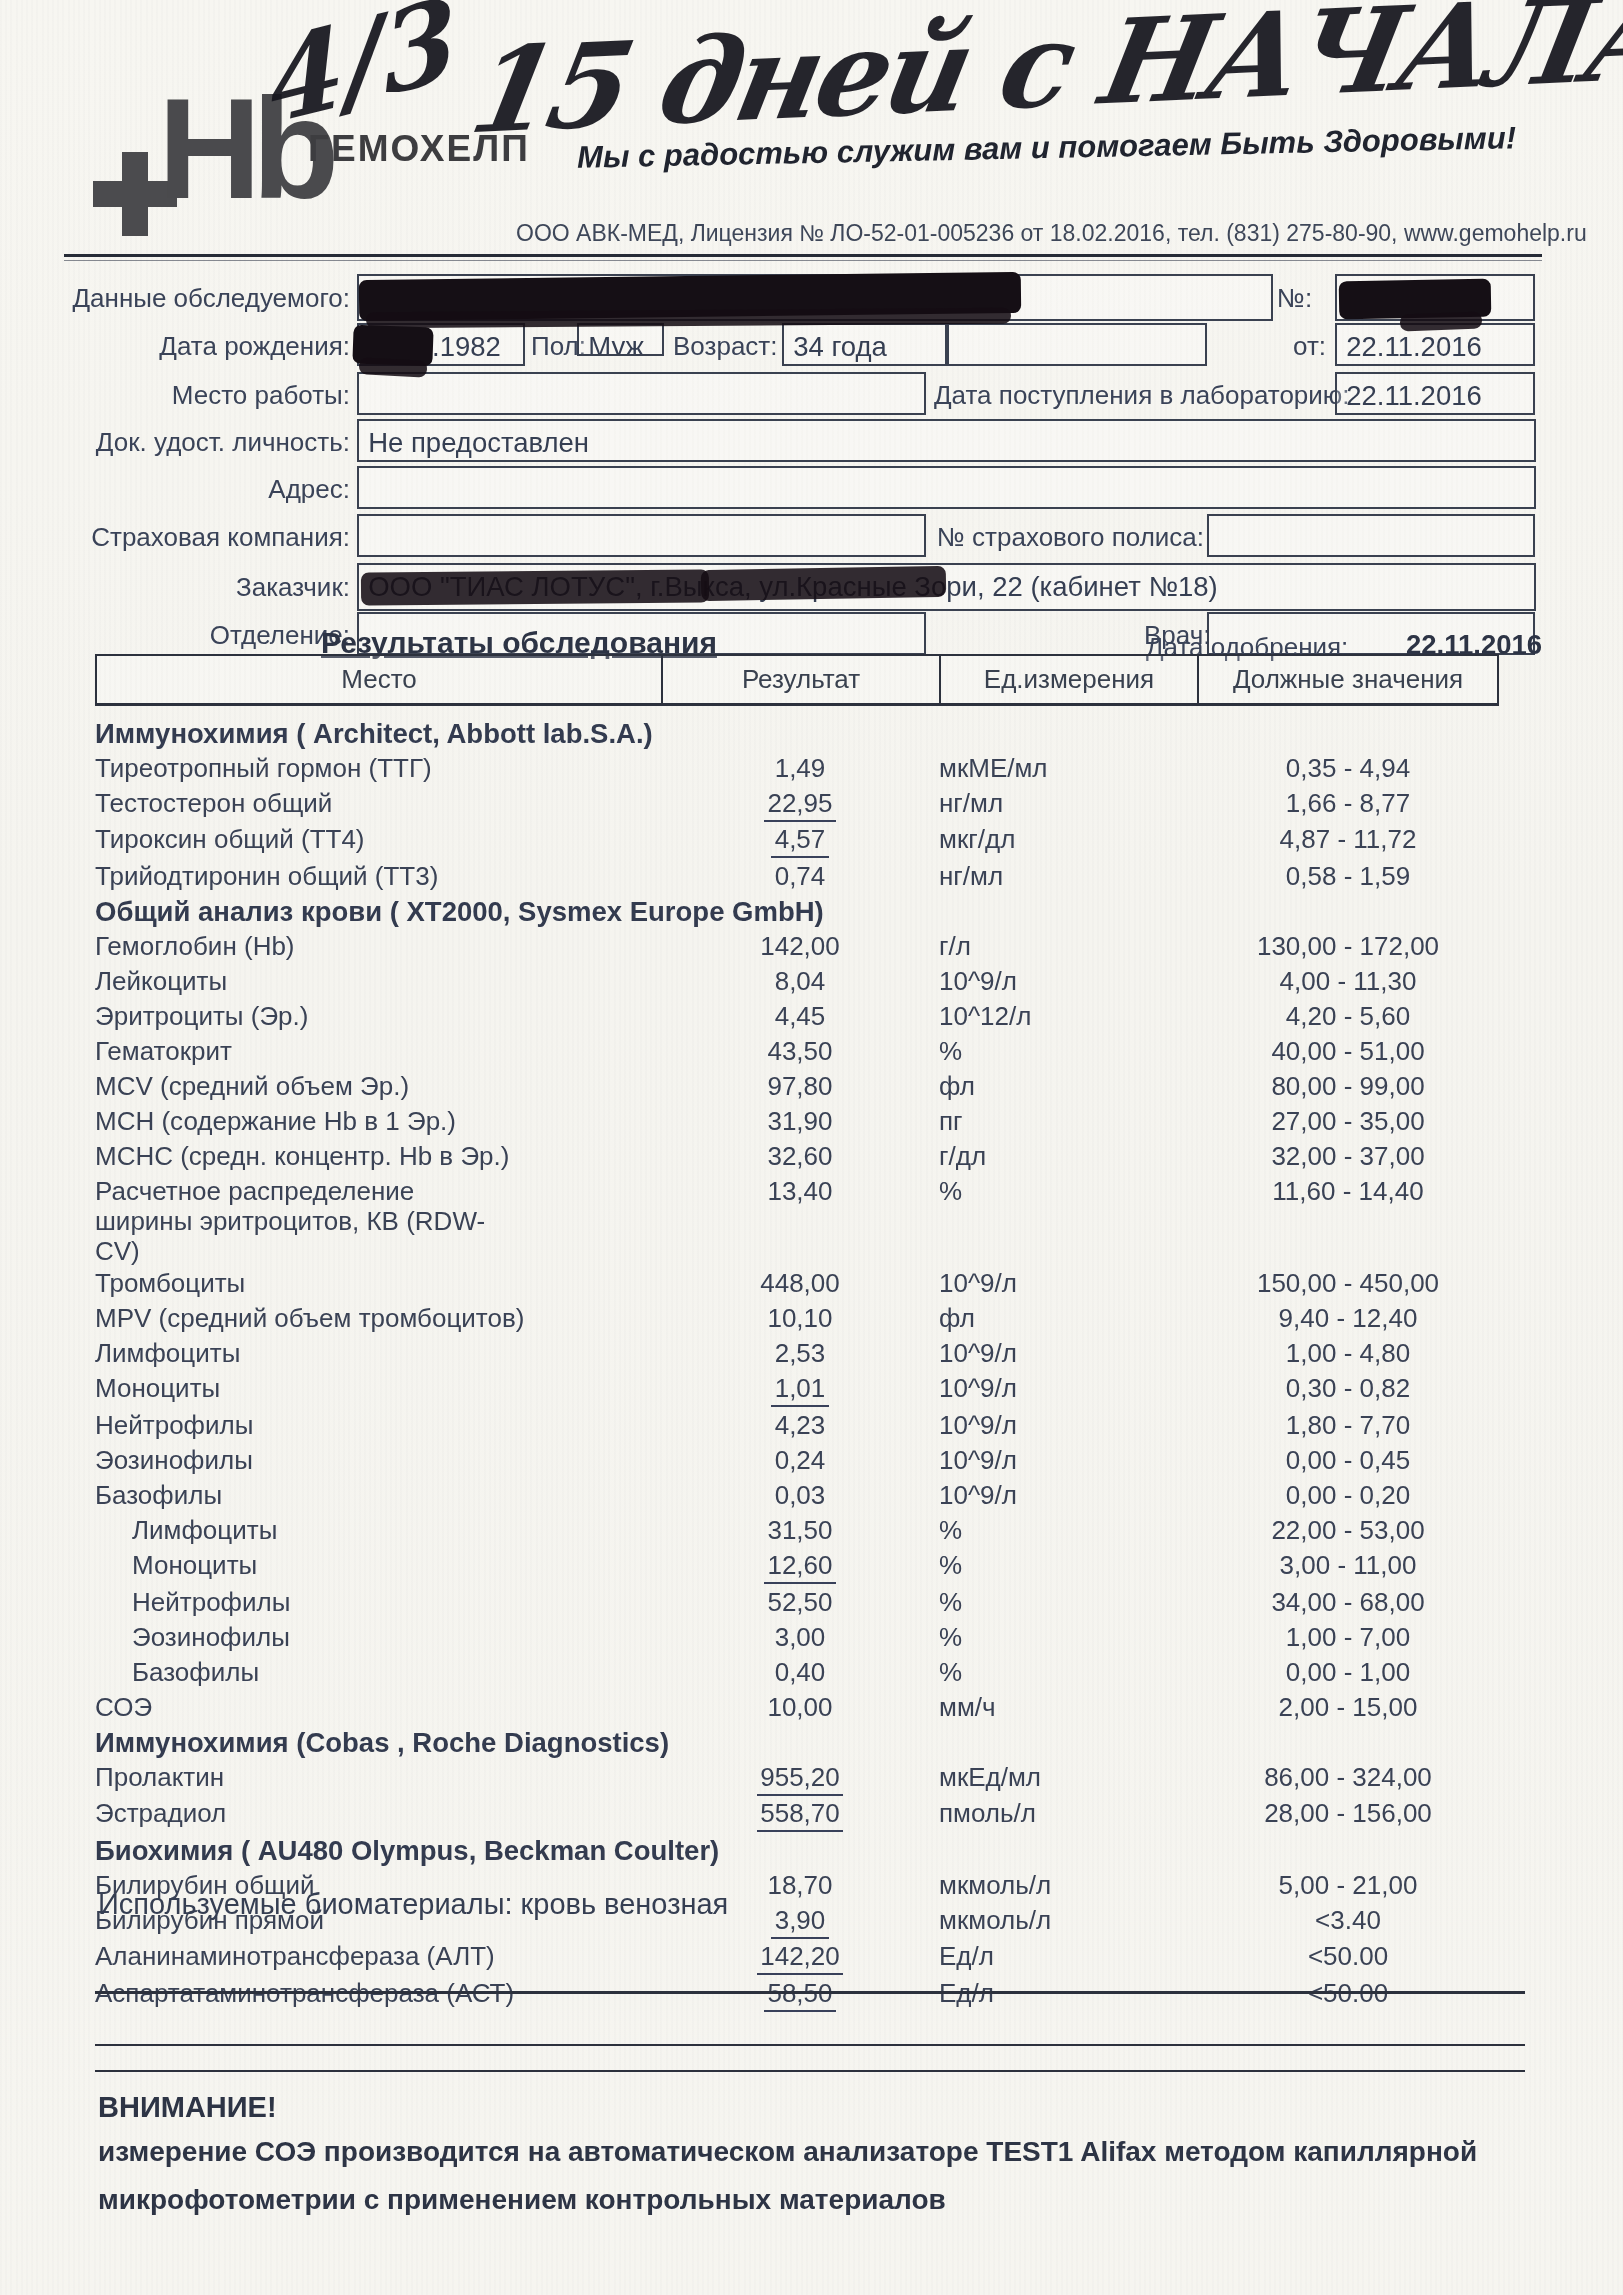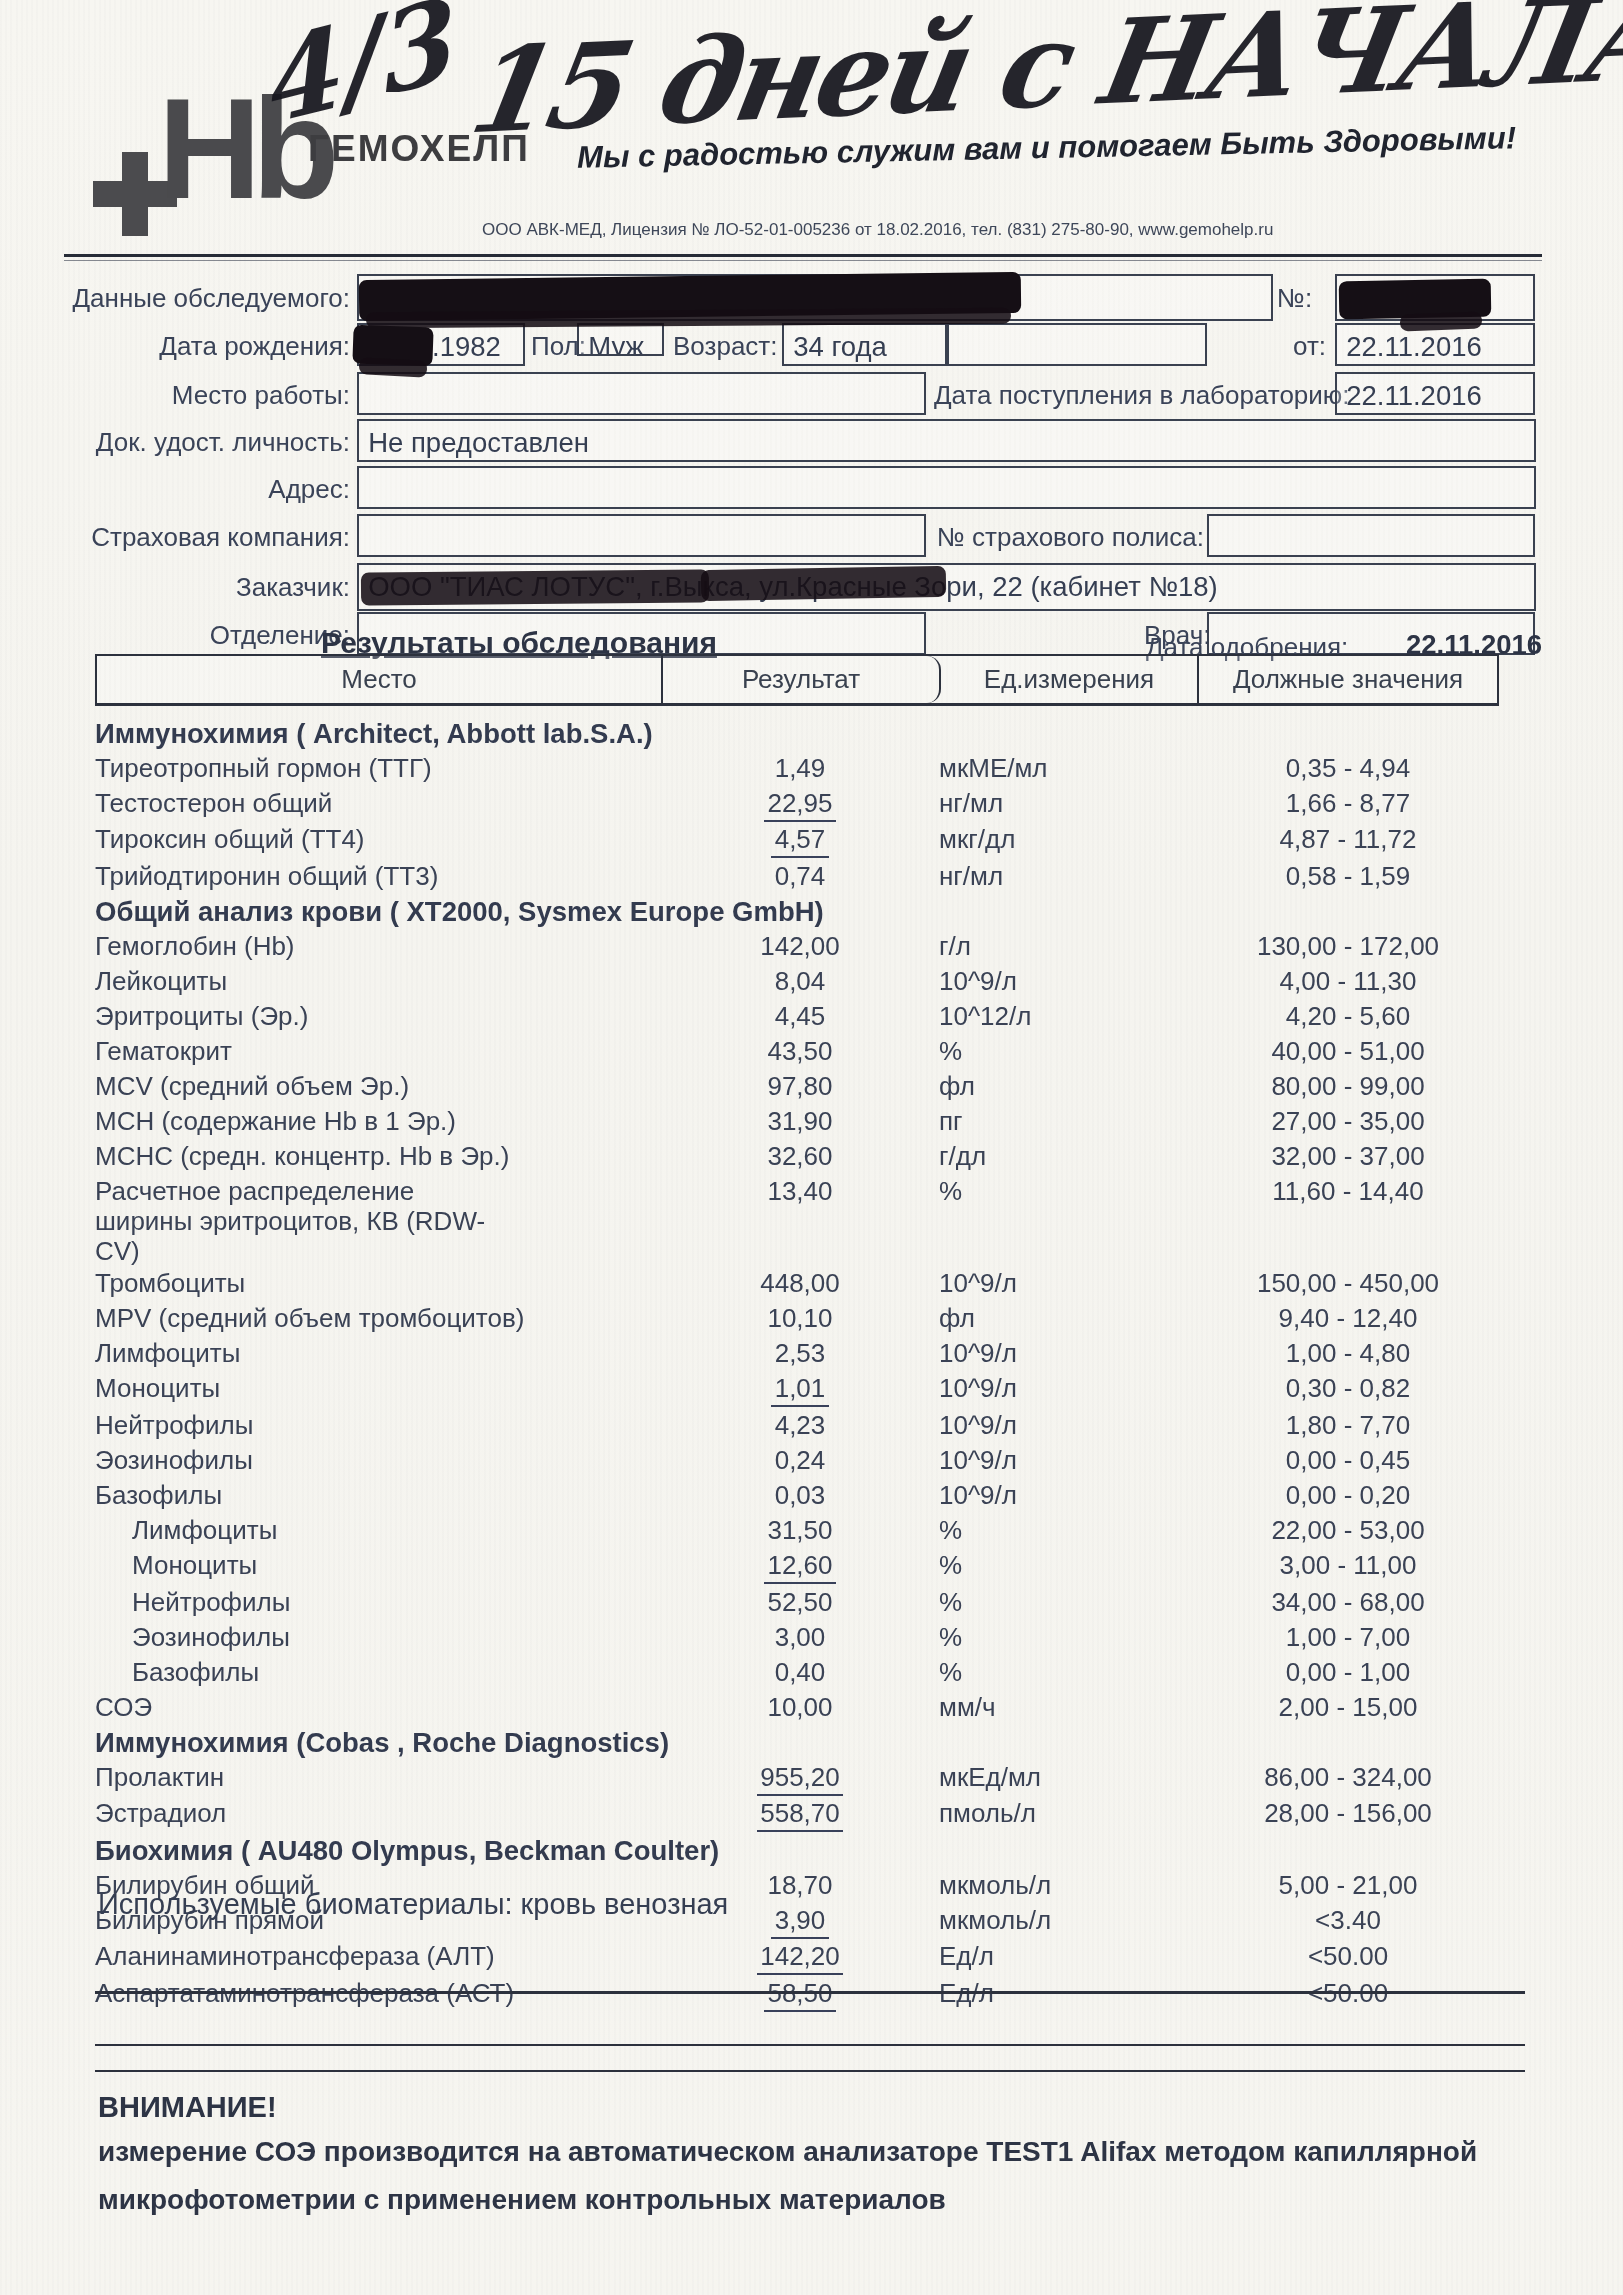--- a/index.html
+++ b/index.html
@@ -20,21 +20,21 @@
   }
   .hand-frac{left:267px;top:-3.9px;font-size:110px;transform:rotate(-14deg) skewX(-10deg);}
   .hand-note{left:474px;top:-14.4px;font-size:116px;letter-spacing:-4.6px;transform:rotate(-2.6deg) skewX(-14deg);}
   
   .logo-plus{left:93px;top:152px;width:84px;height:84px;}
   .logo-plus .vbar{position:absolute;left:29px;top:0;width:26px;height:84px;background:#4b4b4e;}
   .logo-plus .hbar{position:absolute;left:0;top:29px;width:84px;height:26px;background:#4b4b4e;}
   .logo-hb{left:158px;top:77px;font-size:143px;font-weight:bold;letter-spacing:-9.2px;color:#4a4a4d;line-height:1;}
   .logo-name{left:308px;top:128px;font-size:37px;font-weight:bold;letter-spacing:2px;color:#3d3d40;}
   .slogan{left:577px;top:130px;font-size:31px;font-weight:bold;font-style:italic;color:#20242f;transform:rotate(-1.2deg);white-space:nowrap;}
-  .license{left:482px;top:220px;font-size:17px;color:#3e4759;white-space:nowrap;}
+  .license{left:516px;top:220px;font-size:23px;color:#3e4759;white-space:nowrap;}
   .toprule{left:64px;top:254px;width:1478px;height:3.3px;background:#272c37;}
   .toprule2{left:64px;top:260px;width:1478px;height:1.3px;background:#3a4150;opacity:.6;}
   
   .lab{position:absolute;font-size:26px;color:#3a4358;white-space:nowrap;}
   .lab.r{text-align:right;left:65px;width:285px;}
   .box{
     position:absolute;border:2px solid #3a4150;box-sizing:border-box;
     font-size:27.5px;color:#353e52;padding:5.9px 9.2px;white-space:nowrap;overflow:hidden;
     background:rgba(255,255,255,0.25);
   }
@@ -44,21 +44,21 @@
   .approve-val{left:1406px;top:629px;font-size:27.5px;font-weight:bold;color:#2d3445;}
   .thead{
     left:95px;top:654px;width:1404px;height:52px;display:flex;box-sizing:border-box;
     border:2.6px solid #2c313d;border-bottom-width:3.3px;background:rgba(255,255,255,0.2);
   }
   .thead .hc{
     box-sizing:border-box;display:flex;align-items:center;justify-content:center;
     font-size:26px;color:#39414f;border-right:2px solid #2c313d;
   }
   .thead .hc:last-child{border-right:none;}
-  .hc1{width:566px;}.hc2{width:278px;border-radius:14px;}.hc3{width:258px;}.hc4{flex:1;}
+  .hc1{width:566px;}.hc2{width:278px;}.hc3{width:258px;}.hc4{flex:1;}
   .tbody{left:95px;top:715px;width:1404px;}
   .sec{min-height:35px;font-weight:bold;font-size:27.5px;color:#333b4f;display:flex;align-items:flex-start;padding-top:2.6px;box-sizing:border-box;}
   .trow{display:flex;align-items:flex-start;min-height:35px;box-sizing:border-box;}
   .trow.tall{min-height:64px;}
   .cell{font-size:26px;line-height:30px;padding-top:2.6px;box-sizing:border-box;}
   .test{width:566px;}
   .tall .test{width:422px;margin-right:144px;}
   .indent{padding-left:37px;}
   .result{width:278px;text-align:center;}
   .unit{width:258px;}

